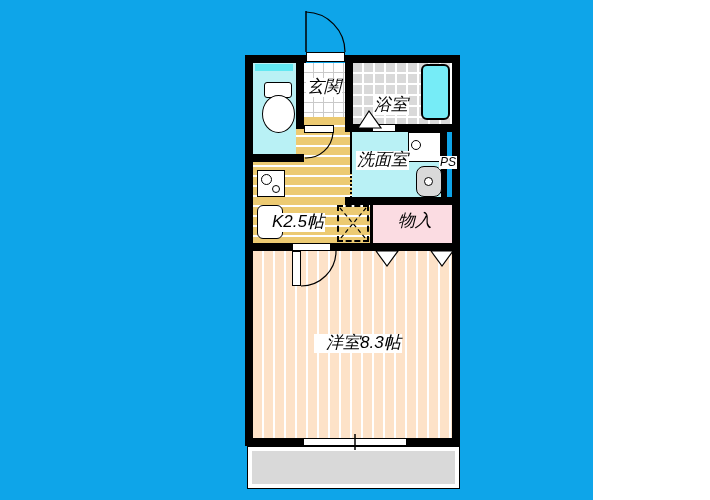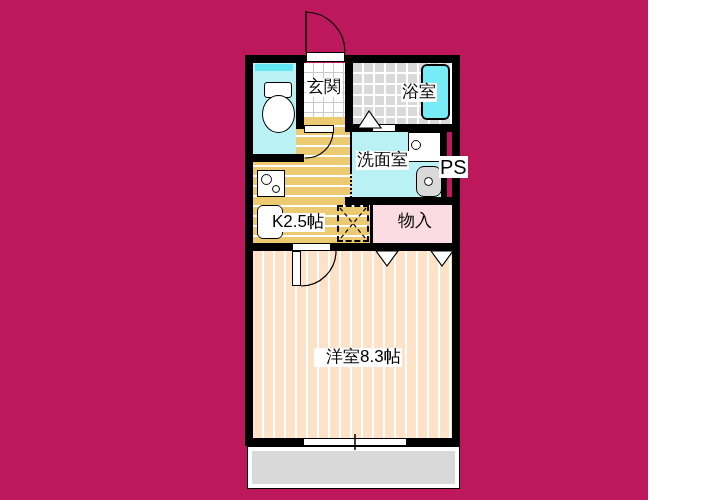--- a/index.html
+++ b/index.html
@@ -1,17 +1,17 @@
 <!DOCTYPE html>
 <html><head>
 <meta charset="utf-8">
 <style>
   html,body{margin:0;padding:0;background:#fff;}
   body{font-family:"Liberation Sans","DejaVu Sans",sans-serif;}
-  .canvas{position:relative;width:648px;height:500px;background:#be185d;overflow:hidden;}
+  .canvas{position:relative;width:593px;height:500px;background:#0ea5e9;overflow:hidden;font-style:italic;}
   .abs{position:absolute;box-sizing:border-box;}
   .wall{position:absolute;background:#000;box-sizing:border-box;}
   .label{position:absolute;color:#000;font-size:17px;line-height:1.1;white-space:nowrap;background:#fff;padding:0 1px;}
   .label.bare{background:transparent;}
   
   .floor-kitchen{background-image:repeating-linear-gradient(180deg,transparent 0 8px,#fff 8px 10px);}
   .floor-room{background-image:repeating-linear-gradient(90deg,transparent 0 9px,#fff 9px 11px);}
   .floor-bathtile{background-image:
       repeating-linear-gradient(90deg,transparent 0 9px,#fff 9px 11px),
       repeating-linear-gradient(180deg,transparent 0 9px,#fff 9px 11px);}
@@ -98,20 +98,20 @@
     <path d="M 333 133 A 27 27 0 0 1 305 158" stroke="#000" stroke-width="1.2" fill="none"></path>
     <path d="M 301 286 A 35 35 0 0 0 336 251" stroke="#000" stroke-width="1.2" fill="none"></path>
     <path d="M 358 128 L 369 111 L 381 128 Z" stroke="#000" stroke-width="1.2" fill="#fff"></path>
     <path d="M 376 251 L 387 266 L 398 251 Z" stroke="#000" stroke-width="1.2" fill="#fff"></path>
     <path d="M 431 251 L 442 266 L 453 251 Z" stroke="#000" stroke-width="1.2" fill="#fff"></path>
     <path d="M 340 208 L 366 239 M 366 208 L 340 239" stroke="#000" stroke-width="1.2" stroke-dasharray="4 3" fill="none"></path>
     <path d="M 355 434 L 355 450" stroke="#000" stroke-width="1.5" fill="none"></path>
   </svg>
 
   <div class="label" style="left:306px;top:78px;">玄関</div>
-  <div class="label" style="left:373px;top:83px;margin-left:28px;">浴室</div>
+  <div class="label" style="left:373px;top:96px;">浴室</div>
   <div class="label" style="left:356px;top:151px;">洗面室</div>
-  <div class="label" style="left:439px;top:156px;font-size:20px;">PS</div>
+  <div class="label" style="left:439px;top:156px;font-size:12px;">PS</div>
   <div class="label" style="left:271px;top:213px;text-align:center;">K2.5帖</div>
   <div class="label bare" style="left:397px;top:212px;">物入</div>
-  <div class="label" style="left:314px;top:348px;padding-left:12px;">洋室8.3帖</div>
+  <div class="label" style="left:314px;top:334px;padding-left:12px;">洋室8.3帖</div>
 
 </div>
 
 </body></html>

